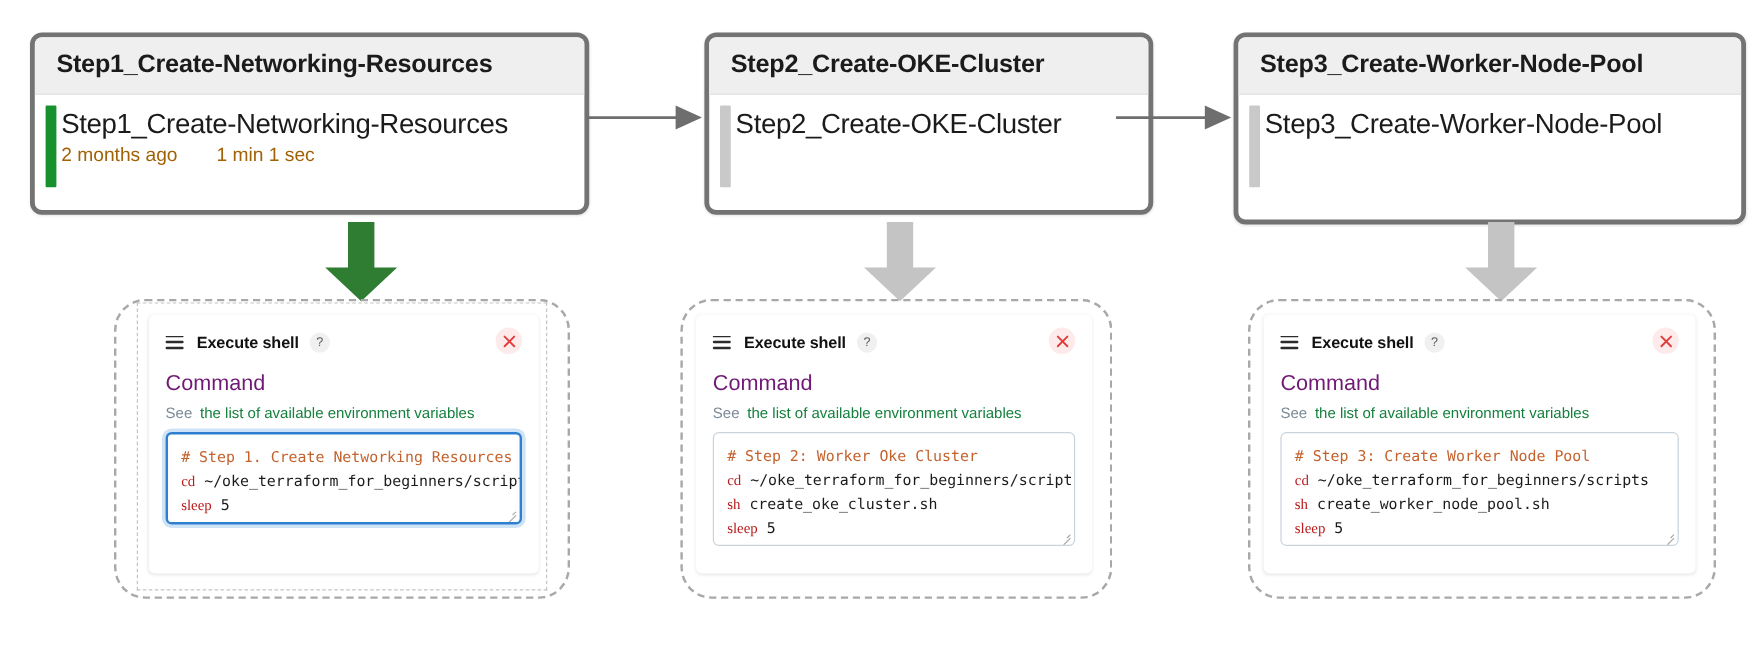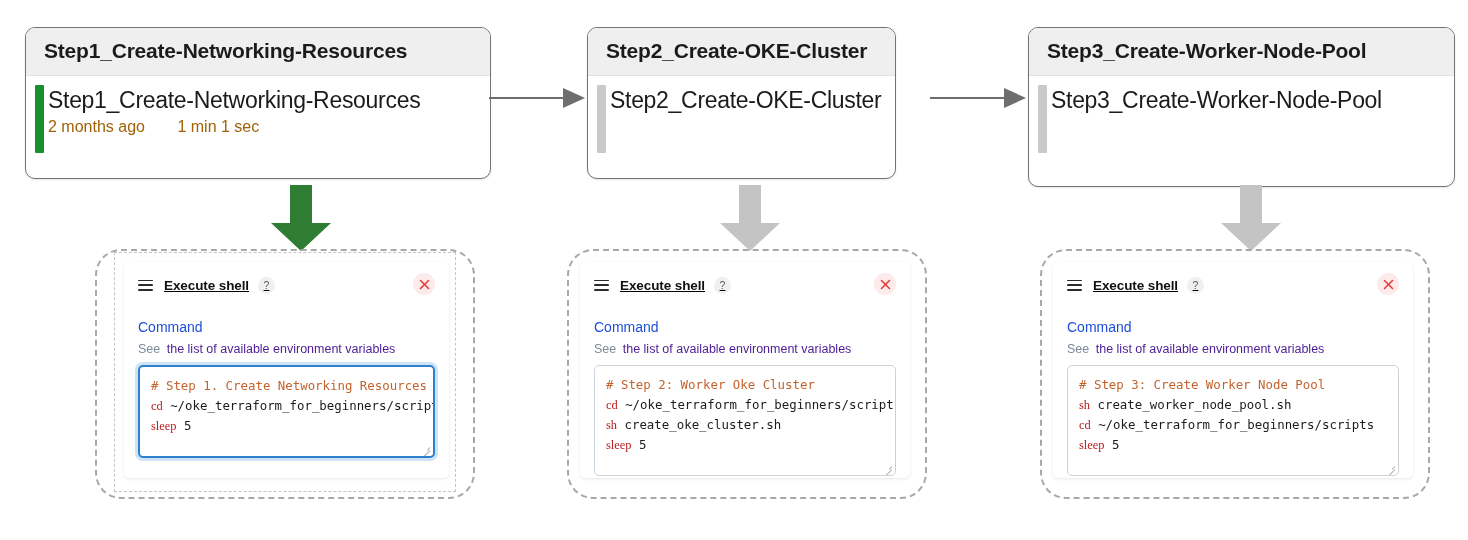--- a/index.html
+++ b/index.html
@@ -13,21 +13,21 @@
     width: 1468px;
     height: 540px;
     overflow: hidden;
     background: #ffffff;
   }
 
   
   .stage-card {
     position: absolute;
     background: #ffffff;
-    border: 1px solid #737373;
+    border: 4px solid #737373;
     border-radius: 10px;
     box-shadow: 0 1px 2px rgba(0,0,0,0.10);
     overflow: hidden;
   }
   .stage-head {
     background: #efefef;
     border-bottom: 1px solid #e2e2e2;
     padding: 11px 18px 12px 18px;
     font-size: 21px;
     font-weight: bold;
@@ -90,21 +90,20 @@
     background: #ffffff;
     border-radius: 5px;
     box-shadow: 0 1px 3px rgba(0,0,0,0.10);
     padding: 12px 14px 14px 14px;
   }
   .panel-head {
     display: flex;
     align-items: center;
     position: relative;
     height: 22px;
-    text-decoration: underline;
   }
   .hamburger {
     width: 15px;
     height: 11px;
     display: flex;
     flex-direction: column;
     justify-content: space-between;
     margin-right: 11px;
     cursor: grab;
   }
@@ -140,42 +139,42 @@
     border-radius: 50%;
     background: #fdeaea;
     display: flex;
     align-items: center;
     justify-content: center;
     cursor: pointer;
   }
   .close-btn svg { display: block; }
 
   .field-label {
-    margin-top: 23px;
-    font-size: 14px;
-    color: #1d4ed8;
+    margin-top: 13px;
+    font-size: 18px;
+    color: #701a75;
   }
   .env-line {
     margin-top: 7px;
     font-size: 12.5px;
     color: #7c8a98;
     white-space: nowrap;
   }
   .env-line a {
-    color: #4c1d95;
+    color: #15803d;
     text-decoration: none;
     margin-left: 3px;
   }
 
   .code-area {
     margin-top: 9px;
     background: #ffffff;
     border: 1px solid #c9d3dc;
     border-radius: 5px;
-    padding: 9px 11px 20px 11px;
+    padding: 9px 11px 4px 11px;
     font-family: "DejaVu Sans Mono", monospace;
     font-size: 12.4px;
     line-height: 1.62;
     color: #1b1b1b;
     position: relative;
     overflow: hidden;
   }
   .code-area.focused {
     border: 2px solid #2f7fd0;
     box-shadow: 0 0 0 3px #cfe3f7;
@@ -213,21 +212,21 @@
     <div class="stage-body">
       <div class="status-bar green"></div>
       <div class="stage-name">Step1_Create-Networking-Resources</div>
       <div class="stage-meta">
         <span>2 months ago</span>
         <span class="dur">1 min 1 sec</span>
       </div>
     </div>
   </div>
 
-  <div class="stage-card" style="left:587px; top:27px; width:309px; height:152px;">
+  <div class="stage-card" style="left:587px; top:27px; width:374px; height:152px;">
     <div class="stage-head">Step2_Create-OKE-Cluster</div>
     <div class="stage-body">
       <div class="status-bar grey"></div>
       <div class="stage-name">Step2_Create-OKE-Cluster</div>
     </div>
   </div>
 
   <div class="stage-card" style="left:1028px; top:27px; width:427px; height:160px;">
     <div class="stage-head">Step3_Create-Worker-Node-Pool</div>
     <div class="stage-body">
@@ -340,20 +339,20 @@
         </svg>
       </span>
     </div>
     <div class="field-label">Command</div>
     <div class="env-line">
       <span>See</span>
       <a href="#">the list of available environment variables</a>
     </div>
     <div class="code-area">
       <div class="code-line tok-comment"># Step 3: Create Worker Node Pool</div>
+      <div class="code-line"><span class="tok-kw">cd</span><span class="tok-plain"> ~/oke_terraform_for_beginners/scripts</span></div>
       <div class="code-line"><span class="tok-kw">sh</span><span class="tok-plain"> create_worker_node_pool.sh</span></div>
-      <div class="code-line"><span class="tok-kw">cd</span><span class="tok-plain"> ~/oke_terraform_for_beginners/scripts</span></div>
       <div class="code-line"><span class="tok-kw">sleep</span><span class="tok-plain"> 5</span></div>
       <span class="resize-grip"></span>
     </div>
   </div>
 
 </div>
 
 </body></html>

